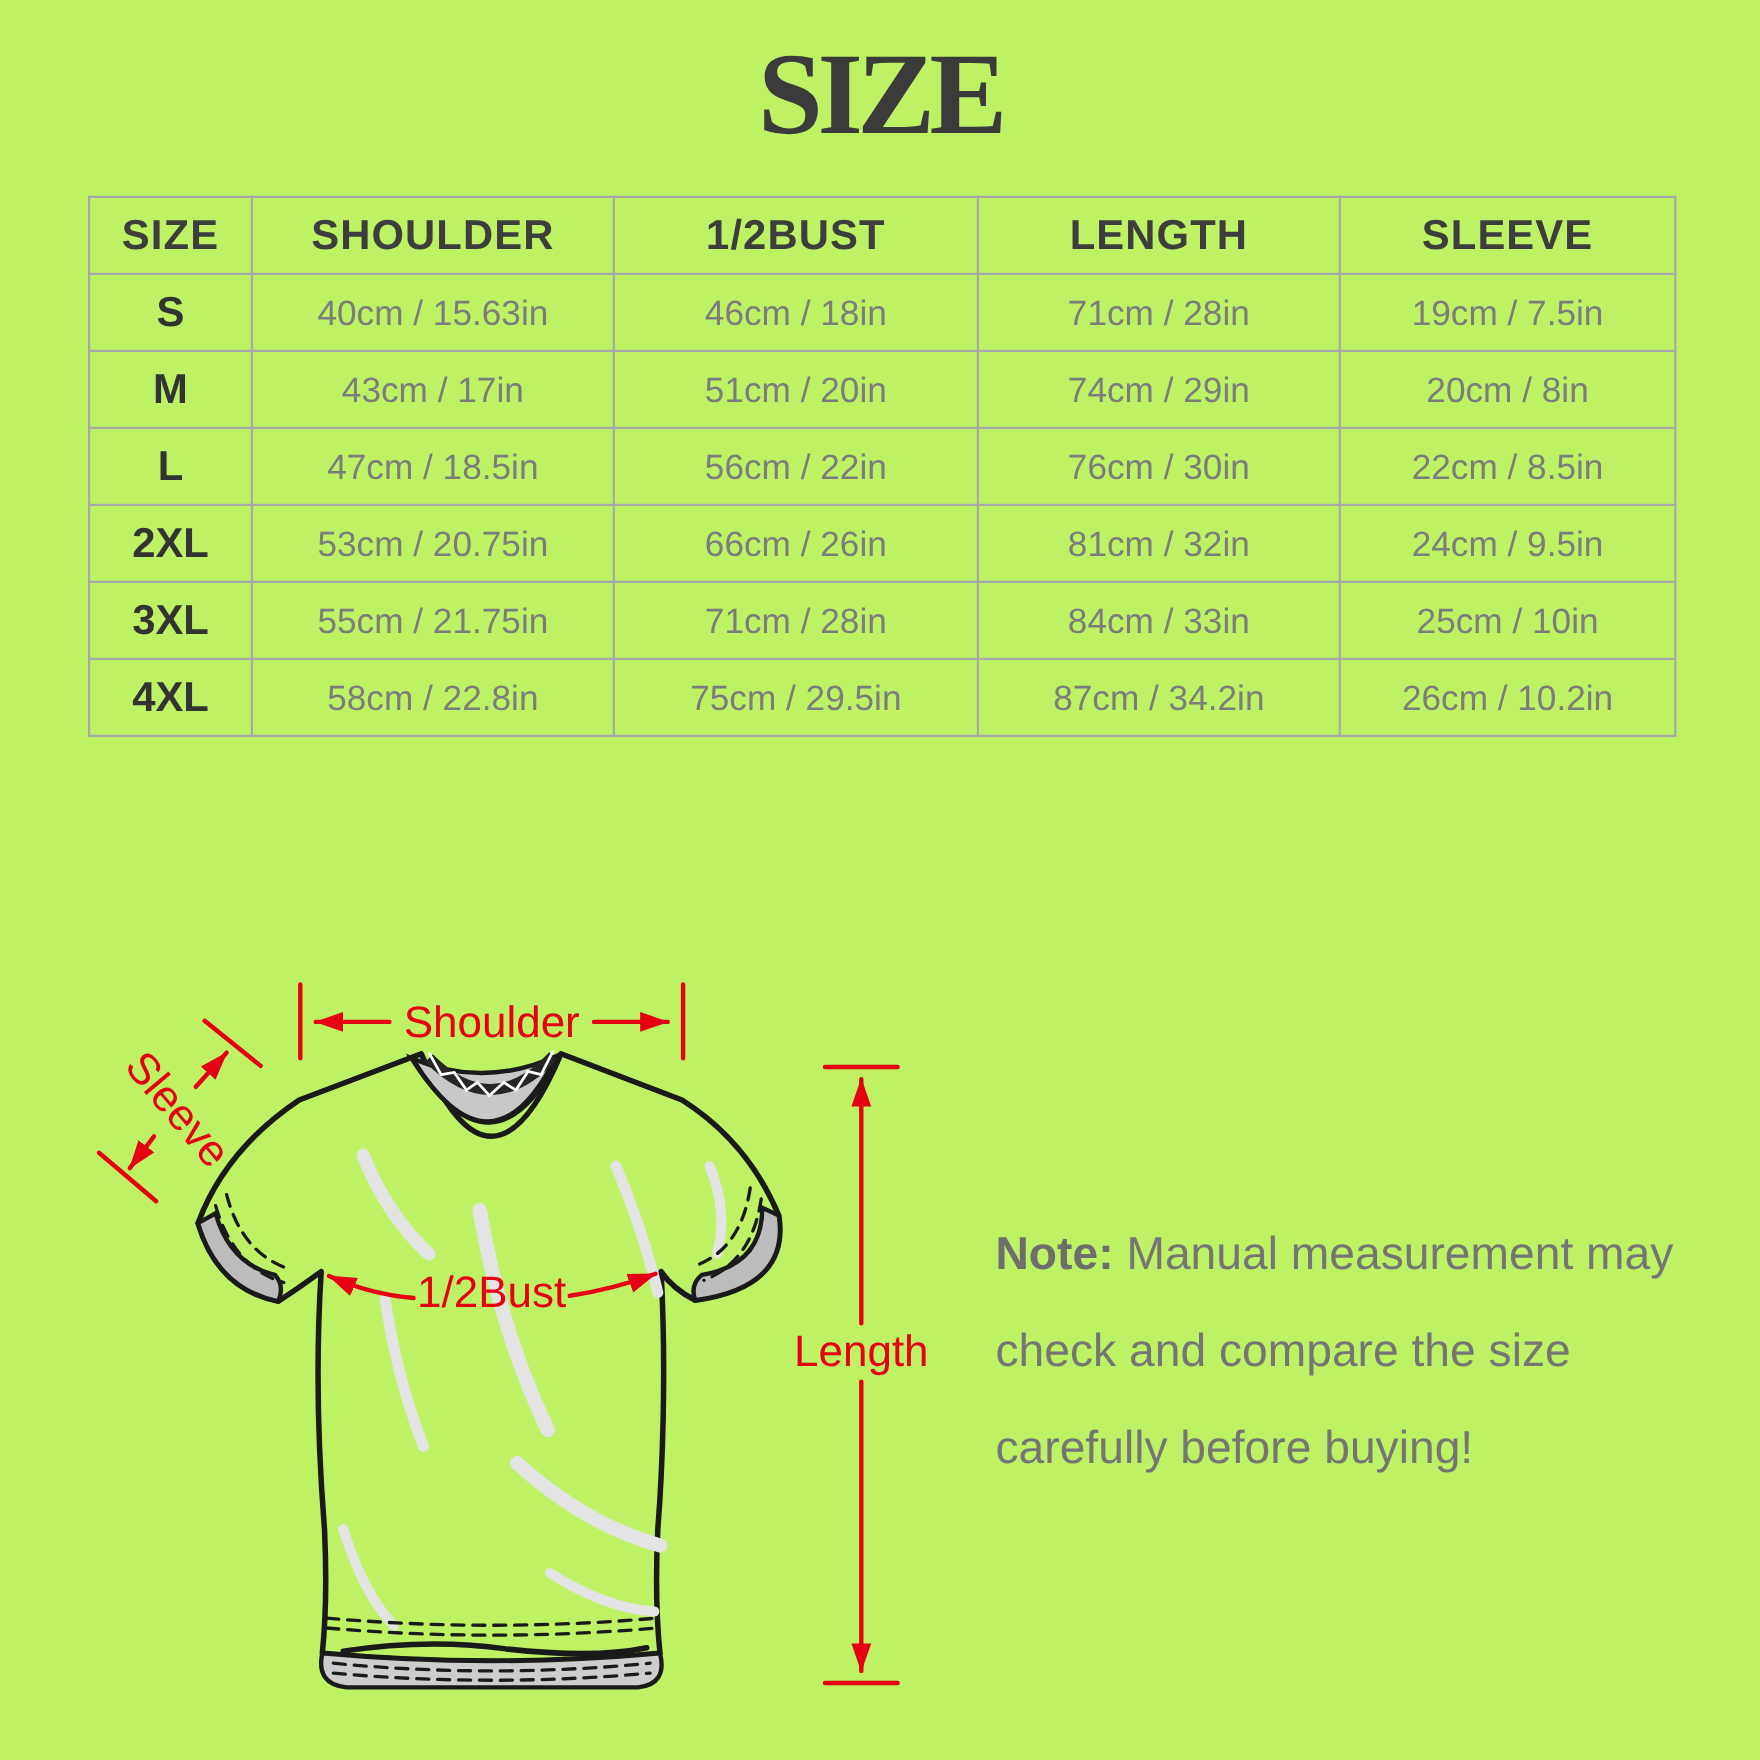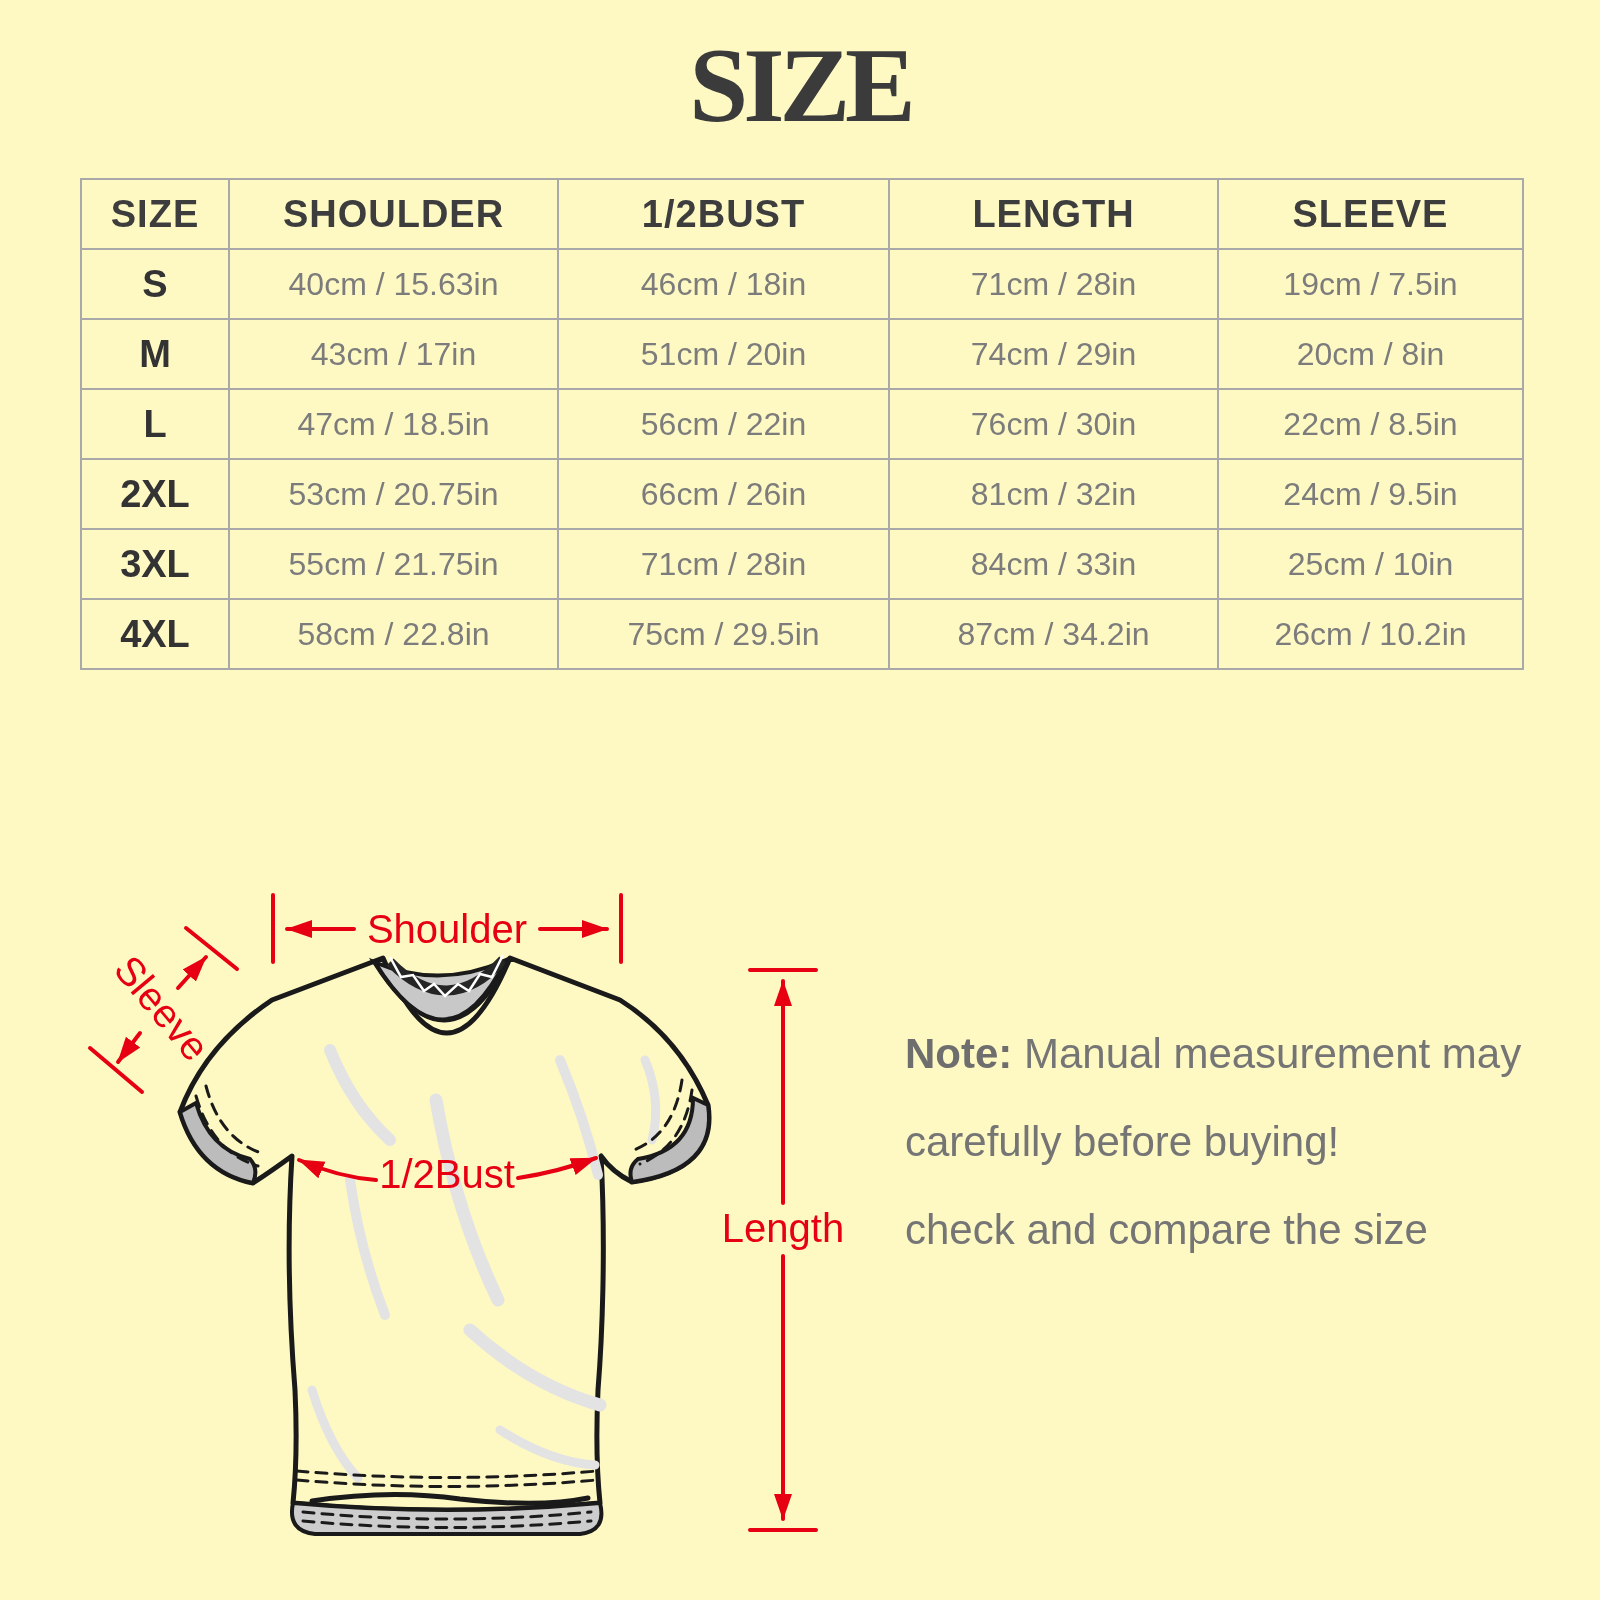--- a/index.html
+++ b/index.html
@@ -1,37 +1,37 @@
 <!DOCTYPE html>
 <html><head>
 <meta charset="utf-8">
 <style>
   html,body{margin:0;padding:0;background:#ffffff;}
   .canvas{
-    position:relative;width:1600px;height:1600px;background:#fef9c3;overflow:hidden;
+    position:relative;width:1600px;height:1600px;background:#bef264;overflow:hidden;
     font-family:"Liberation Sans", sans-serif;
   }
   .page-title{
     position:absolute;left:0;top:30px;width:1600px;text-align:center;
     font-family:"Liberation Serif", serif;font-weight:bold;
     font-size:106px;line-height:112px;letter-spacing:-5px;color:#3b3b3b;
   }
   table.size-table{
     position:absolute;left:80px;top:178px;width:1442px;
     border-collapse:collapse;table-layout:fixed;
   }
   table.size-table th,table.size-table td{
     border:2px solid #a9a9a9;height:70px;box-sizing:border-box;
     text-align:center;vertical-align:middle;padding:0;
   }
   table.size-table th{font-size:38px;font-weight:bold;color:#3d3d3d;letter-spacing:1px;}
   td.size-label{font-size:38px;font-weight:bold;color:#333333;}
   td.meas{font-size:32px;font-weight:normal;color:#7c7c7c;}
   .note-block{
-    position:absolute;left:905px;top:1010px;width:640px;
+    position:absolute;left:905px;top:1096px;width:640px;
     font-size:42px;line-height:88px;color:#757575;
   }
   .note-block b{font-weight:bold;color:#6e6e6e;}
   svg.diagram{position:absolute;left:0;top:0;pointer-events:none;}
   .shirt-line{fill:none;stroke:#1a1a1a;stroke-width:5;stroke-linejoin:round;stroke-linecap:round;}
   .stitch{fill:none;stroke:#1a1a1a;stroke-width:3;stroke-dasharray:11 8;stroke-linecap:round;}
   .wrinkle{fill:none;stroke:#e3e3e3;stroke-linecap:round;}
   .red-line{fill:none;stroke:#e60012;stroke-width:4;stroke-linecap:round;}
   .red-label{fill:#e60012;font-family:"Liberation Sans", sans-serif;font-size:40px;}
 </style>
@@ -196,17 +196,17 @@
         <line class="red-line" x1="783" y1="1203" x2="783" y2="981" marker-end="url(#arr)"></line>
         <text class="red-label" x="783" y="1242" text-anchor="middle">Length</text>
         <line class="red-line" x1="783" y1="1256" x2="783" y2="1519" marker-end="url(#arr)"></line>
         <line class="red-line" x1="750" y1="1530" x2="816" y2="1530"></line>
       </g>
     </g>
   </svg>
 
   <div class="note-block">
     <div><b>Note:</b><span> Manual measurement may</span></div>
+    <div>check and compare the size</div>
     <div>carefully before buying!</div>
-    <div>check and compare the size</div>
   </div>
 
 </div>
 
 </body></html>

